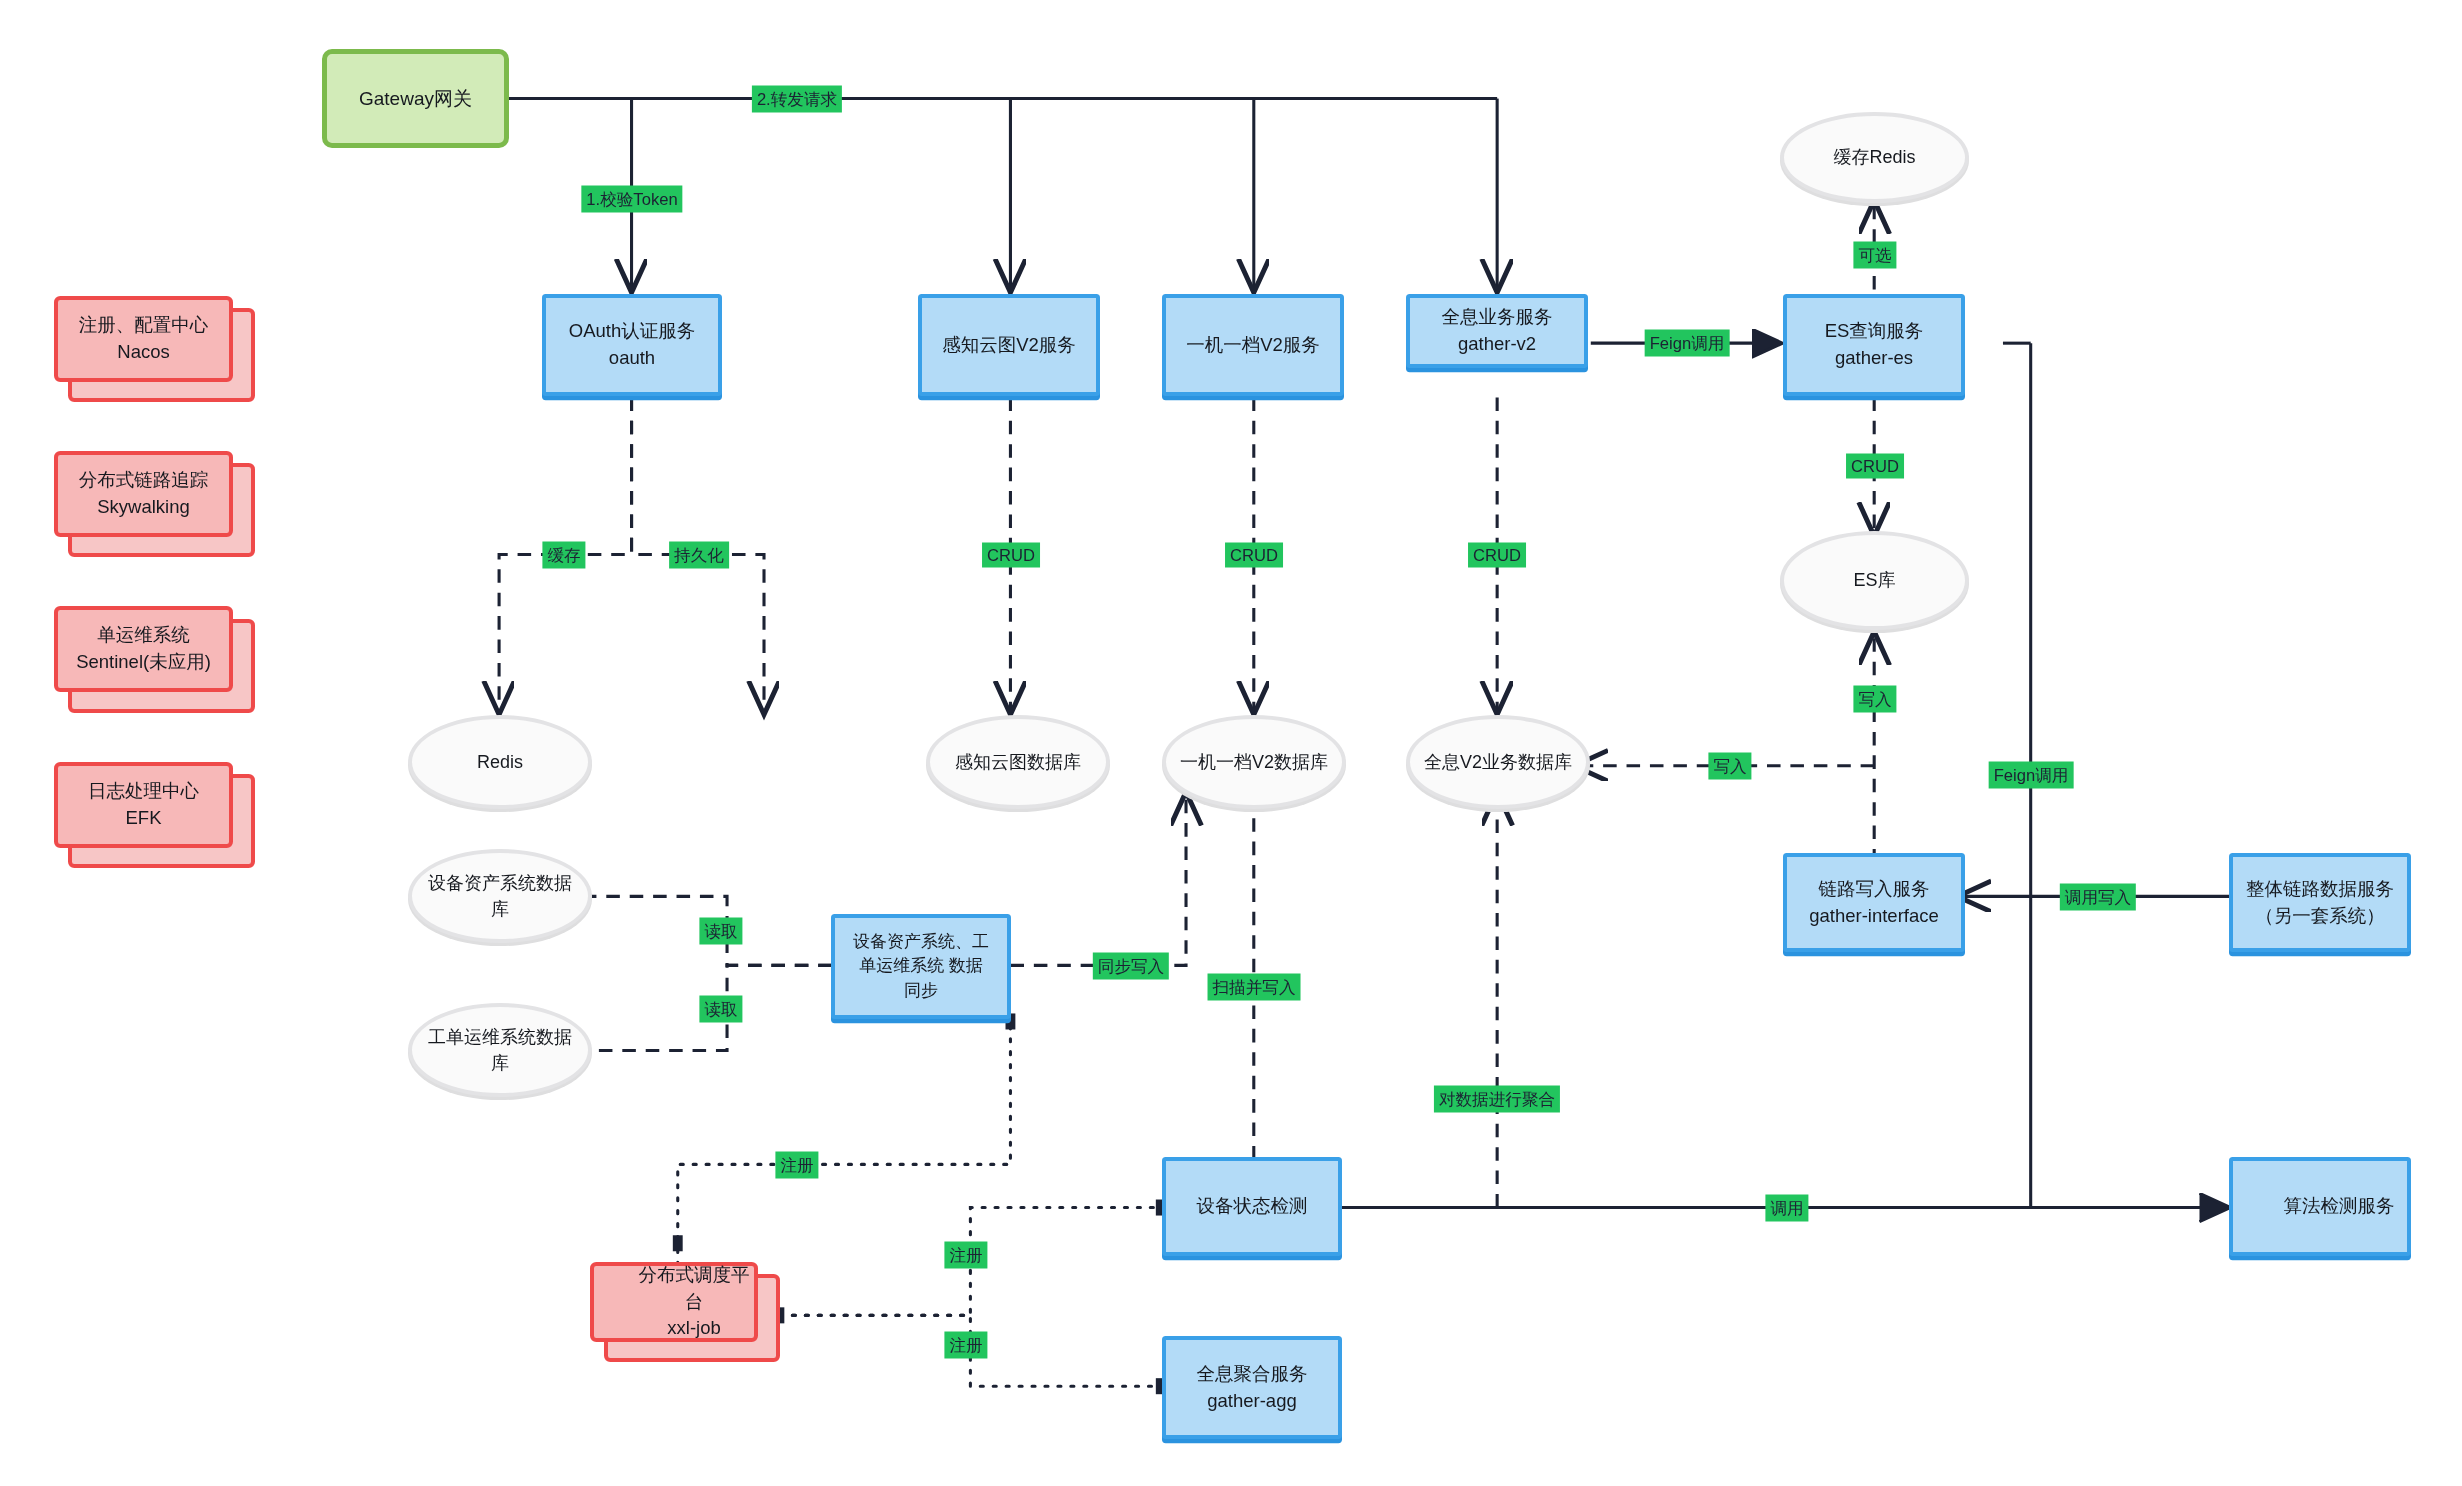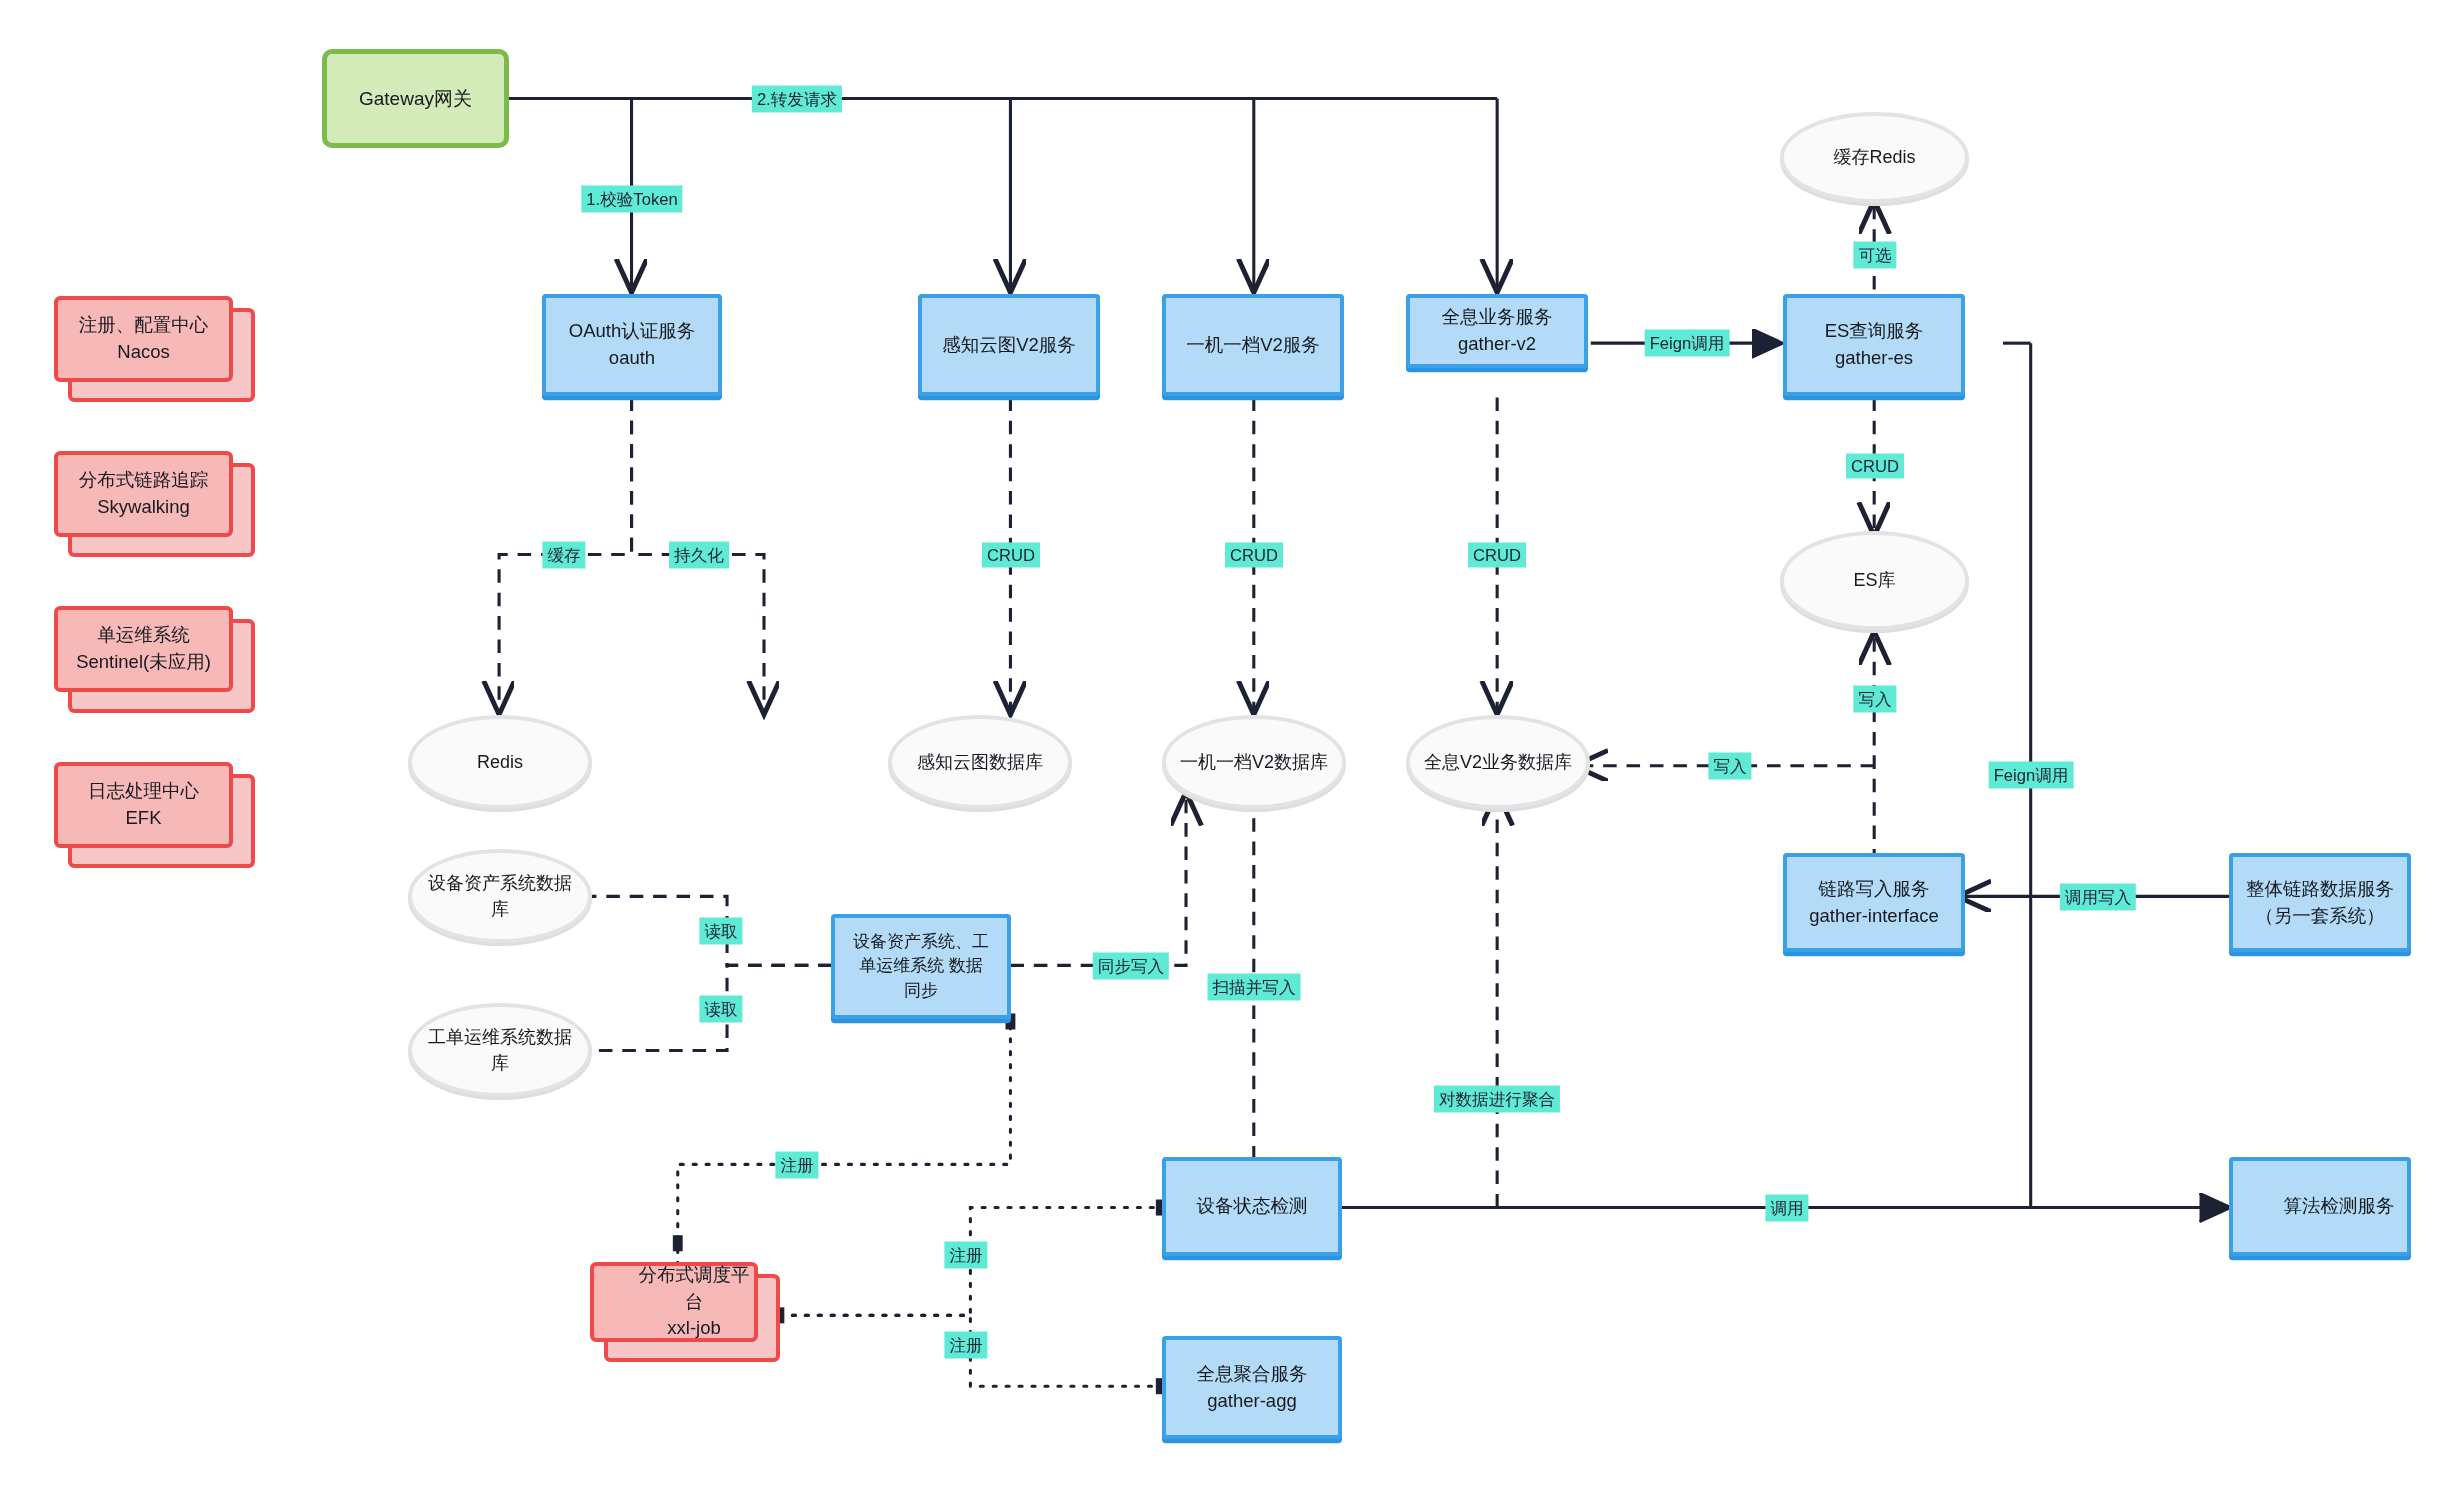--- a/index.html
+++ b/index.html
@@ -17,21 +17,21 @@
   .box-green{background:#d2ebb8;border:5px solid #7cba4c;border-radius:10px;font-size:19px;}
   
   .box-pink{background:#f7b8b8;border:4.3px solid #ef4a4a;border-radius:6.2px;font-size:18.5px;z-index:3;}
   .pink-shadow{position:absolute;background:#f7c6c6;border:4.3px solid #ef4a4a;border-radius:6.2px;z-index:2;}
 
   
   .ellipse{background:#fafafa;border:4.3px solid #e3e3e5;border-radius:50%;font-size:18px;
            box-shadow:0 3.1px 0 0 #dededf;}
 
   
-  .elabel{position:absolute;background:#5eead4;color:#1c2233;font-size:16.6px;
+  .elabel{position:absolute;background:#22c55e;color:#1c2233;font-size:16.6px;
           padding:2.5px 5px;white-space:nowrap;transform:translate(-50%,-50%);z-index:6;}
 </style>
 </head>
 <body>
 
 <div id="canvas">
 
   <svg id="wires" viewBox="0 0 3996 2412" xmlns="http://www.w3.org/2000/svg">
     <defs>
       <marker id="ah" markerWidth="13" markerHeight="13" refX="10" refY="5" orient="auto" markerUnits="strokeWidth">
@@ -132,21 +132,21 @@
   <div class="node box-blue" style="left:1783px;top:294px;width:182px;height:102px;">ES查询服务
 gather-es</div>
 
   <div class="node ellipse" style="left:1780px;top:112px;width:189px;height:91px;">缓存Redis</div>
 
   <div class="node ellipse" style="left:1780px;top:531px;width:189px;height:99px;">ES库</div>
 
   <div class="node ellipse" style="left:408px;top:715px;width:184px;height:94px;">Redis</div>
 
 
-  <div class="node ellipse" style="left:888px;top:715px;width:184px;height:94px;">感知云图数据库</div>
+  <div class="node ellipse" style="left:926px;top:715px;width:184px;height:94px;">感知云图数据库</div>
 
   <div class="node ellipse" style="left:1162px;top:715px;width:184px;height:94px;">一机一档V2数据库</div>
 
   <div class="node ellipse" style="left:1406px;top:715px;width:184px;height:94px;">全息V2业务数据库</div>
 
   <div class="node ellipse" style="left:408px;top:849px;width:184px;height:94px;">设备资产系统数据
 库</div>
 
   <div class="node ellipse" style="left:408px;top:1003px;width:184px;height:94px;">工单运维系统数据
 库</div>

